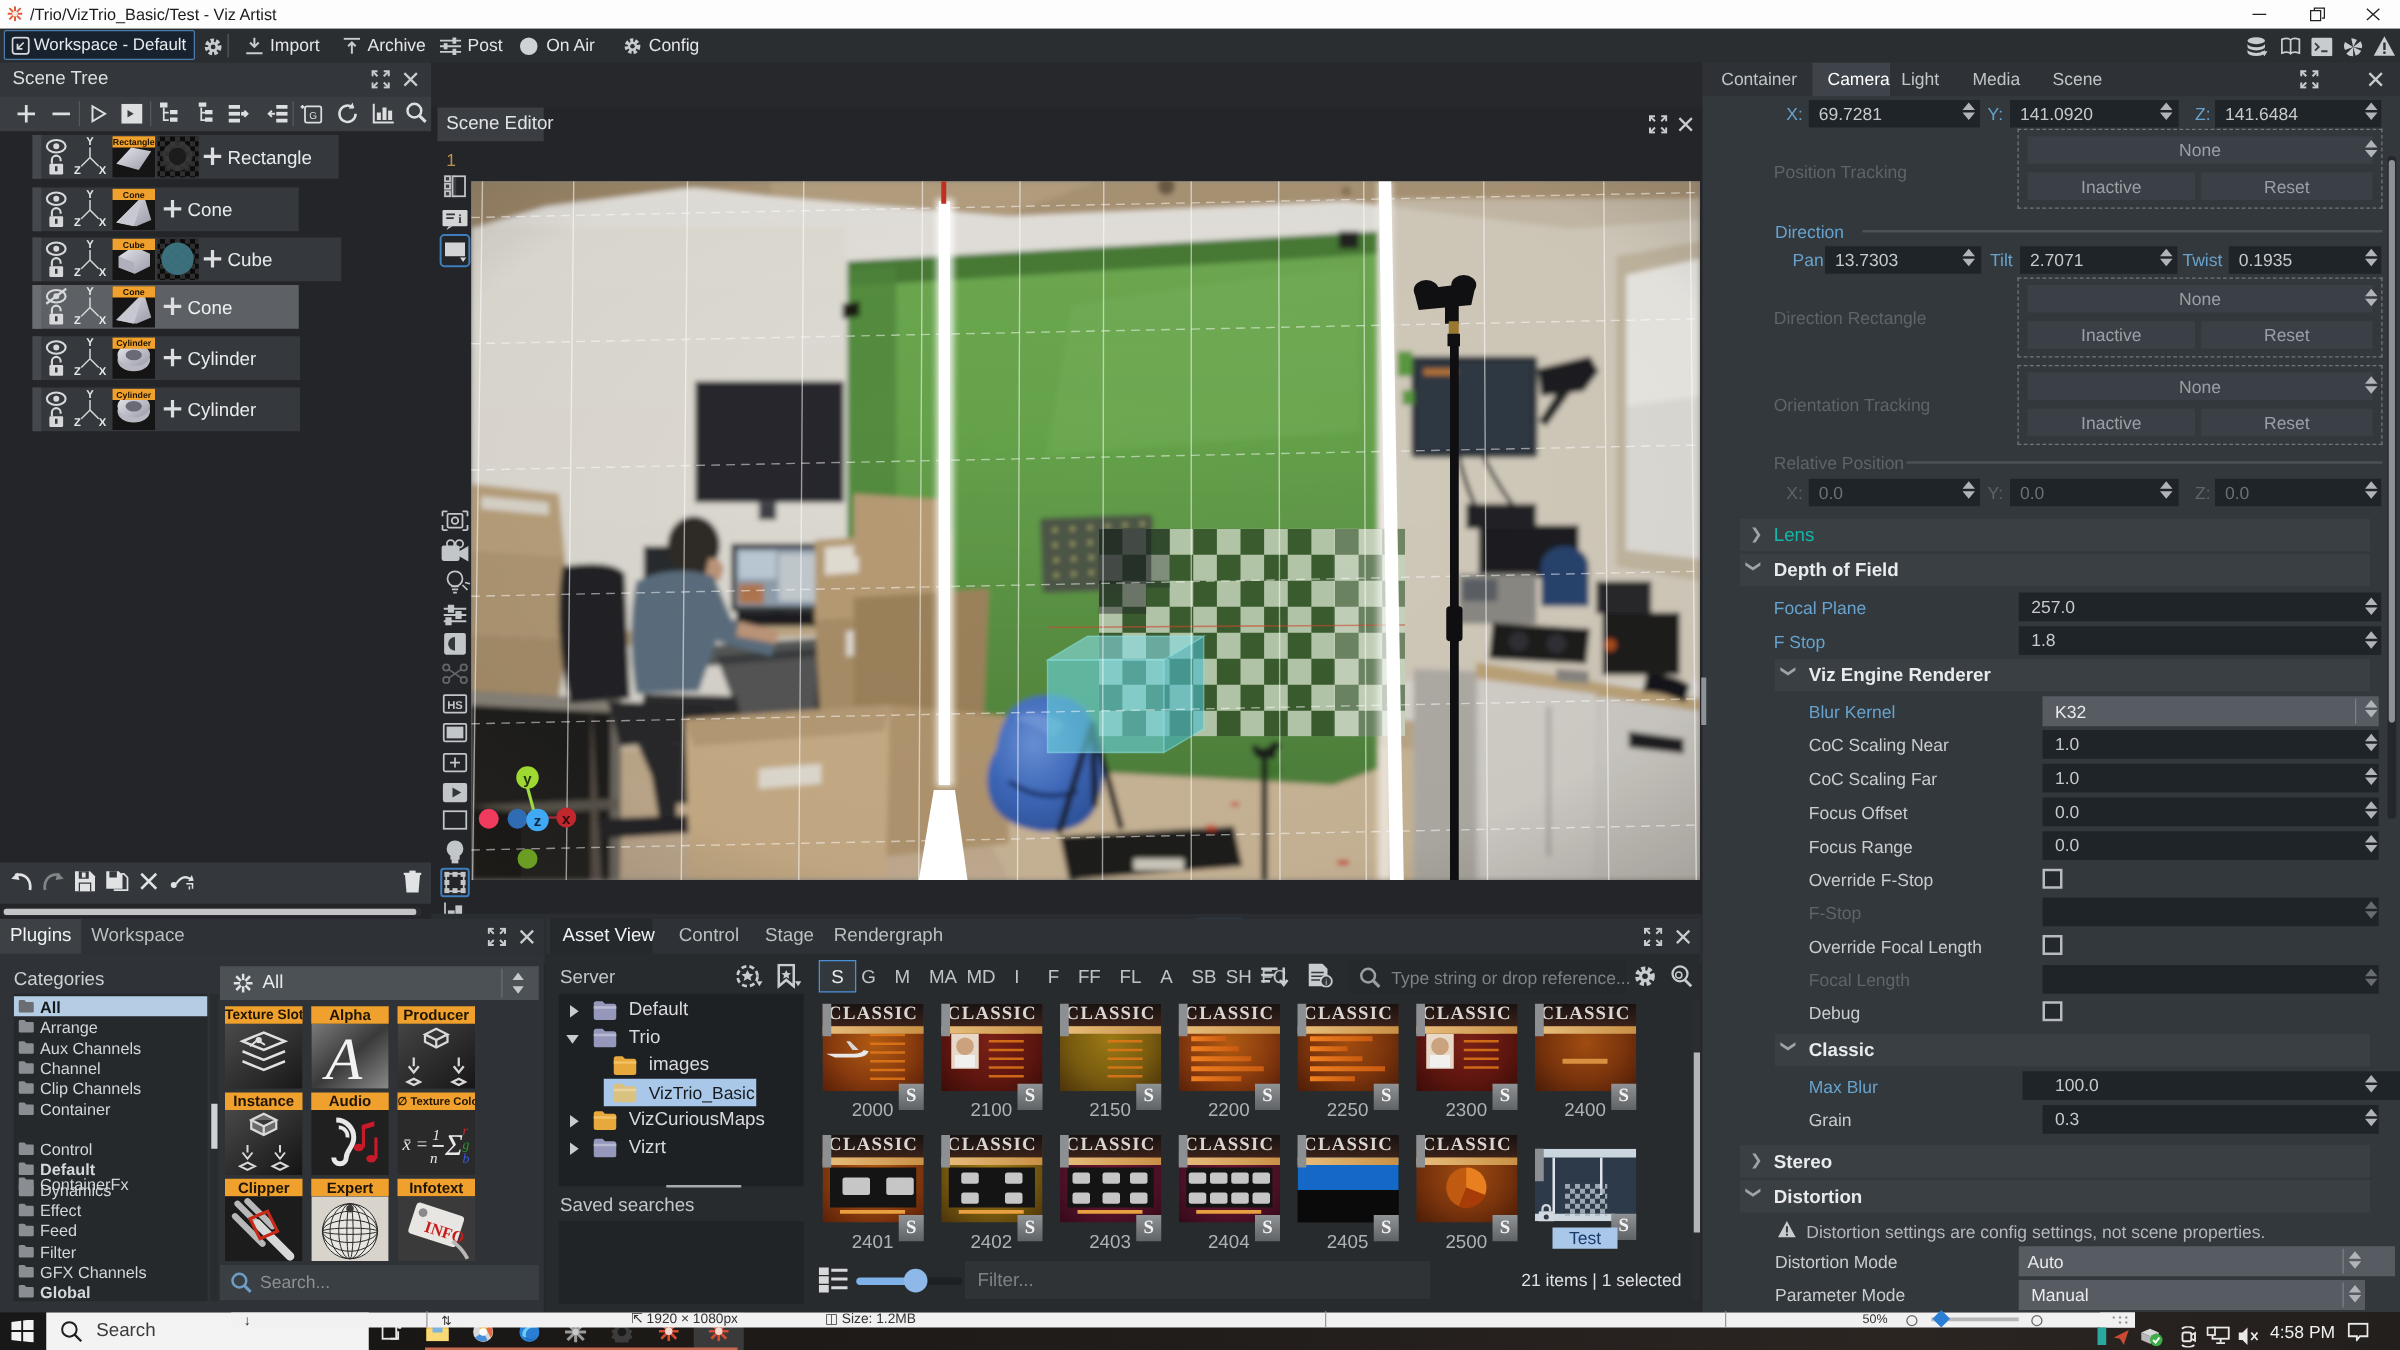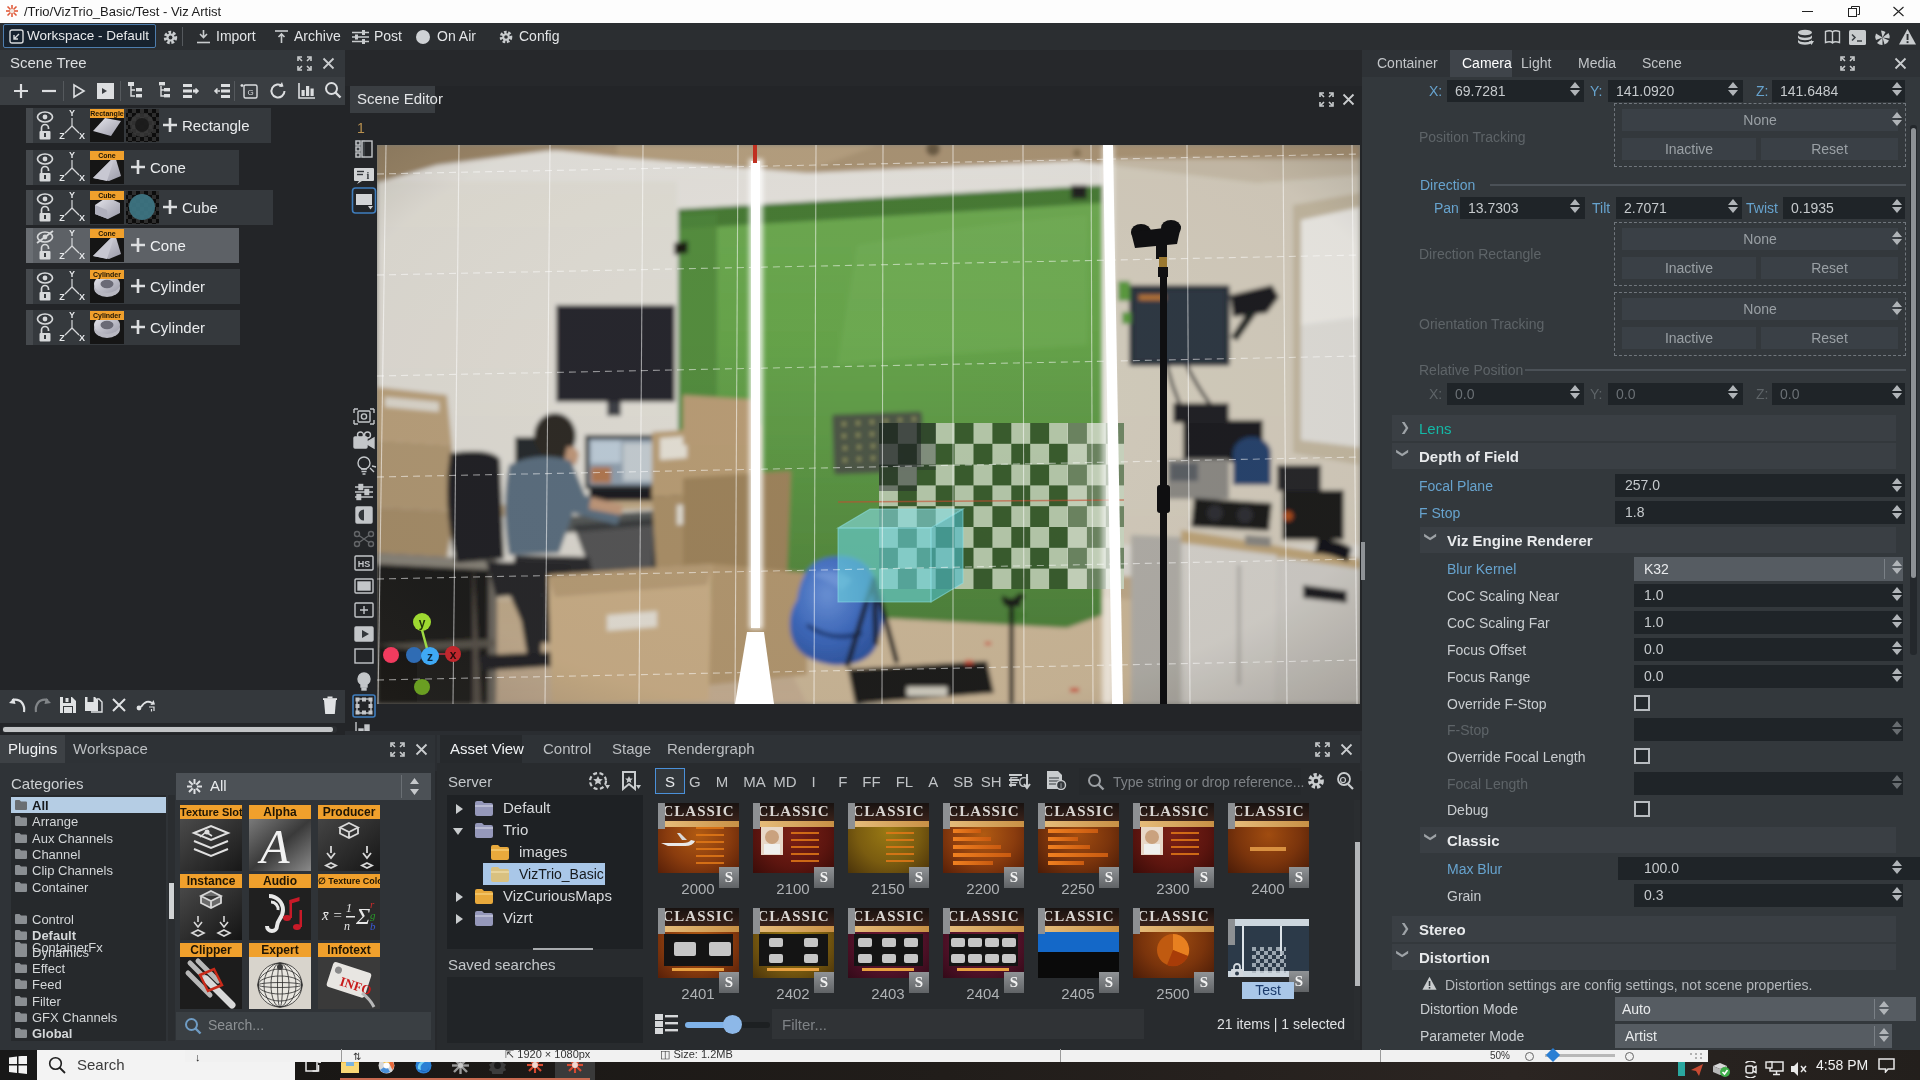--- a/index.html
+++ b/index.html
@@ -1003,21 +1003,21 @@
     <svg class="abs" style="left:59px;top:926px" width="17" height="15" viewBox="0 0 19 18">
         <path d="M9.5 1 L18 16.5 H1 Z" fill="#c9ccce"></path>
         <rect x="8.6" y="6" width="1.9" height="6" fill="#33383c"></rect>
         <rect x="8.6" y="13.2" width="1.9" height="1.9" fill="#33383c"></rect>
       </svg>
     <div class="abs" style="left:83px;top:927px;font-size:14px;color:#b4b8bc">Distortion settings are config settings, not scene properties.</div>
     <div class="abs whitelab" style="left:58px;top:951px;font-size:14px">Distortion Mode</div>
     <div class="abs fld2" style="left:253px;top:947px;width:301px;height:24px;line-height:24px;padding-left:7px">Auto</div>
     <div class="abs" style="left:512px;top:949px;width:1px;height:20px;background:#7a8086"></div>
     <div class="abs whitelab" style="left:58px;top:978px;font-size:14px">Parameter Mode</div>
-    <div class="abs fld2" style="left:253px;top:974px;width:277px;height:24px;line-height:24px;padding-left:10px">Artist</div>
+    <div class="abs fld2" style="left:253px;top:974px;width:277px;height:24px;line-height:24px;padding-left:10px">Manual</div>
     <div class="abs" style="left:512px;top:976px;width:1px;height:20px;background:#7a8086"></div>
 
     <svg class="abs" style="left:529px;top:0px" width="12" height="970" viewBox="0 0 12 970">
       <g fill="#b0b4b8">
         <g transform="translate(0,32)">
             <path d="M6 0 L11 6 H1 Z M6 14 L1 8 h10 Z"></path>
           </g>
         <g transform="translate(0,62)">
             <path d="M6 0 L11 6 H1 Z M6 14 L1 8 h10 Z"></path>
           </g>

